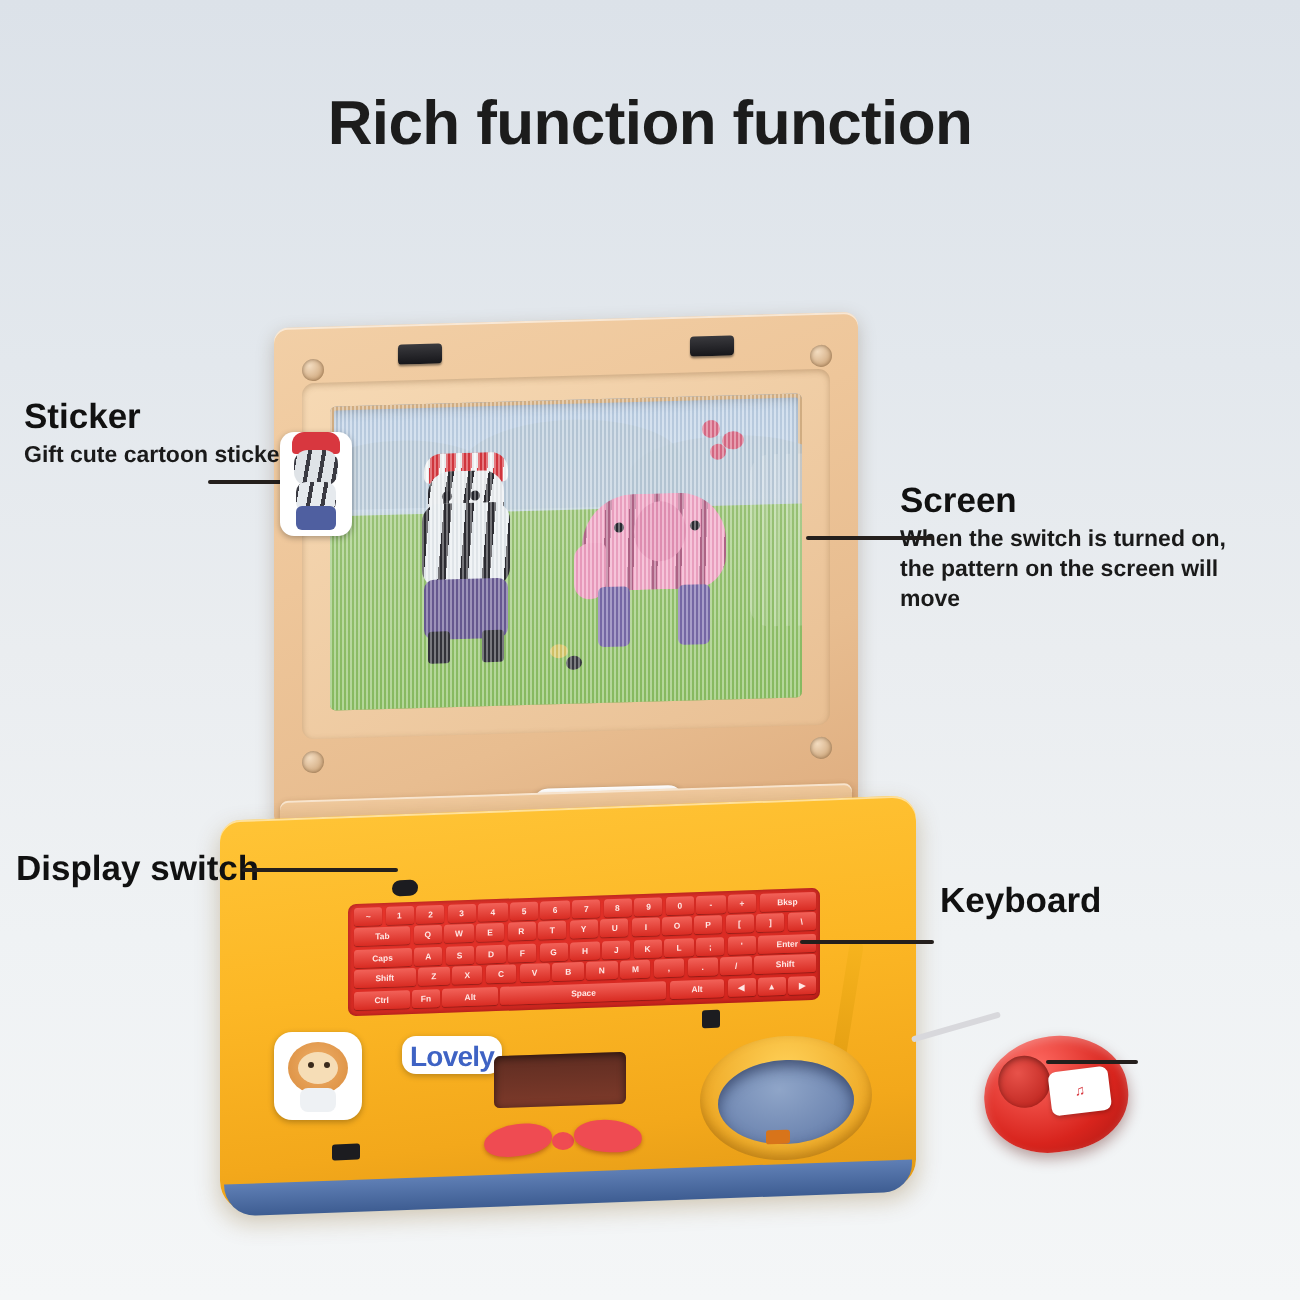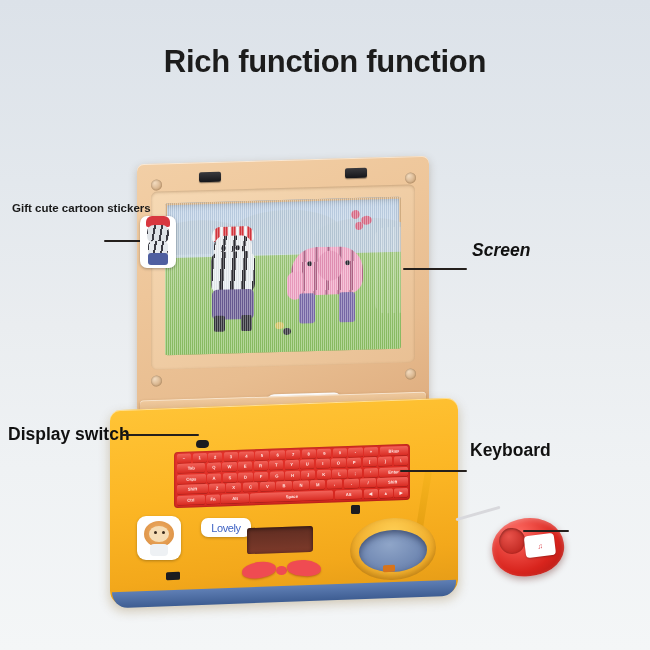--- a/index.html
+++ b/index.html
@@ -170,21 +170,21 @@
   
   .lion{position:absolute;left:137px;top:516px;width:44px;height:44px;background:#fff;border-radius:9px;
     box-shadow:0 1px 3px rgba(0,0,0,.28);}
   .lion .mane{position:absolute;left:7px;top:5px;width:30px;height:26px;border-radius:50%;
     background:radial-gradient(circle at 50% 45%,#f0b06a,#d98c3d);}
   .lion .face{position:absolute;left:12px;top:10px;width:20px;height:16px;border-radius:50%;background:#f6ddb6;}
   .lion .ey{position:absolute;width:3px;height:3px;background:#3a2a1c;border-radius:50%;top:15px;}
   .lion .bd2{position:absolute;left:13px;top:28px;width:18px;height:12px;background:#eef1f4;border-radius:4px;}
   .lovely{position:absolute;left:201px;top:518px;width:50px;height:19px;background:#fff;border-radius:7px;
     box-shadow:0 1px 3px rgba(0,0,0,.25);display:flex;align-items:center;justify-content:center;
-    font-size:11px;font-weight:normal;color:#3f63c4;letter-spacing:-.4px;}
+    font-size:14px;font-weight:bold;color:#3f63c4;letter-spacing:-.4px;}
 
   .port{position:absolute;background:#1c1c20;border-radius:1.5px;}
   .port.or{background:#d8741a;}
 
   
   .mouse{
     position:absolute;left:492px;top:518px;width:72px;height:58px;
     background:radial-gradient(ellipse at 38% 26%,#ff6b63,#d8241d 62%,#a81712 100%);
     border-radius:50% 50% 46% 46%;transform:rotate(-7deg);
     box-shadow:0 3px 7px rgba(90,20,15,.38),inset 0 2px 5px rgba(255,255,255,.28);
@@ -370,31 +370,33 @@
     <div class="port" style="left:351px;top:505px;width:9px;height:9px;transform:skewY(-2deg);"></div>
 
     <div class="mcable"></div>
     <div class="mouse">
       <div class="btn"></div>
       <div class="note">♫</div>
     </div>
   </div>
 
   <div class="anno" style="left:12px;top:198px;width:140px;">
+    <div class="hd">Sticker</div>
     <div class="bd">Gift cute cartoon stickers</div>
   </div>
   <div class="leader" style="left:104px;top:240px;width:40px;"></div>
 
   <div class="anno" style="left:8px;top:424px;width:160px;">
     <div class="hd">Display switch</div>
   </div>
   <div class="leader" style="left:121px;top:434px;width:78px;"></div>
 
-  <div class="anno r" style="left:472px;top:240px;width:176px;font-style:italic;">
+  <div class="anno r" style="left:450px;top:240px;width:176px;">
     <div class="hd">Screen</div>
+    <div class="bd">When the switch is turned on, the pattern on the screen will move</div>
   </div>
   <div class="leader" style="left:403px;top:268px;width:64px;"></div>
 
   <div class="anno r" style="left:470px;top:440px;width:178px;">
     <div class="hd">Keyboard</div>
   </div>
   <div class="leader" style="left:400px;top:470px;width:67px;"></div>
 
   <div class="leader" style="left:523px;top:530px;width:46px;"></div>
 

